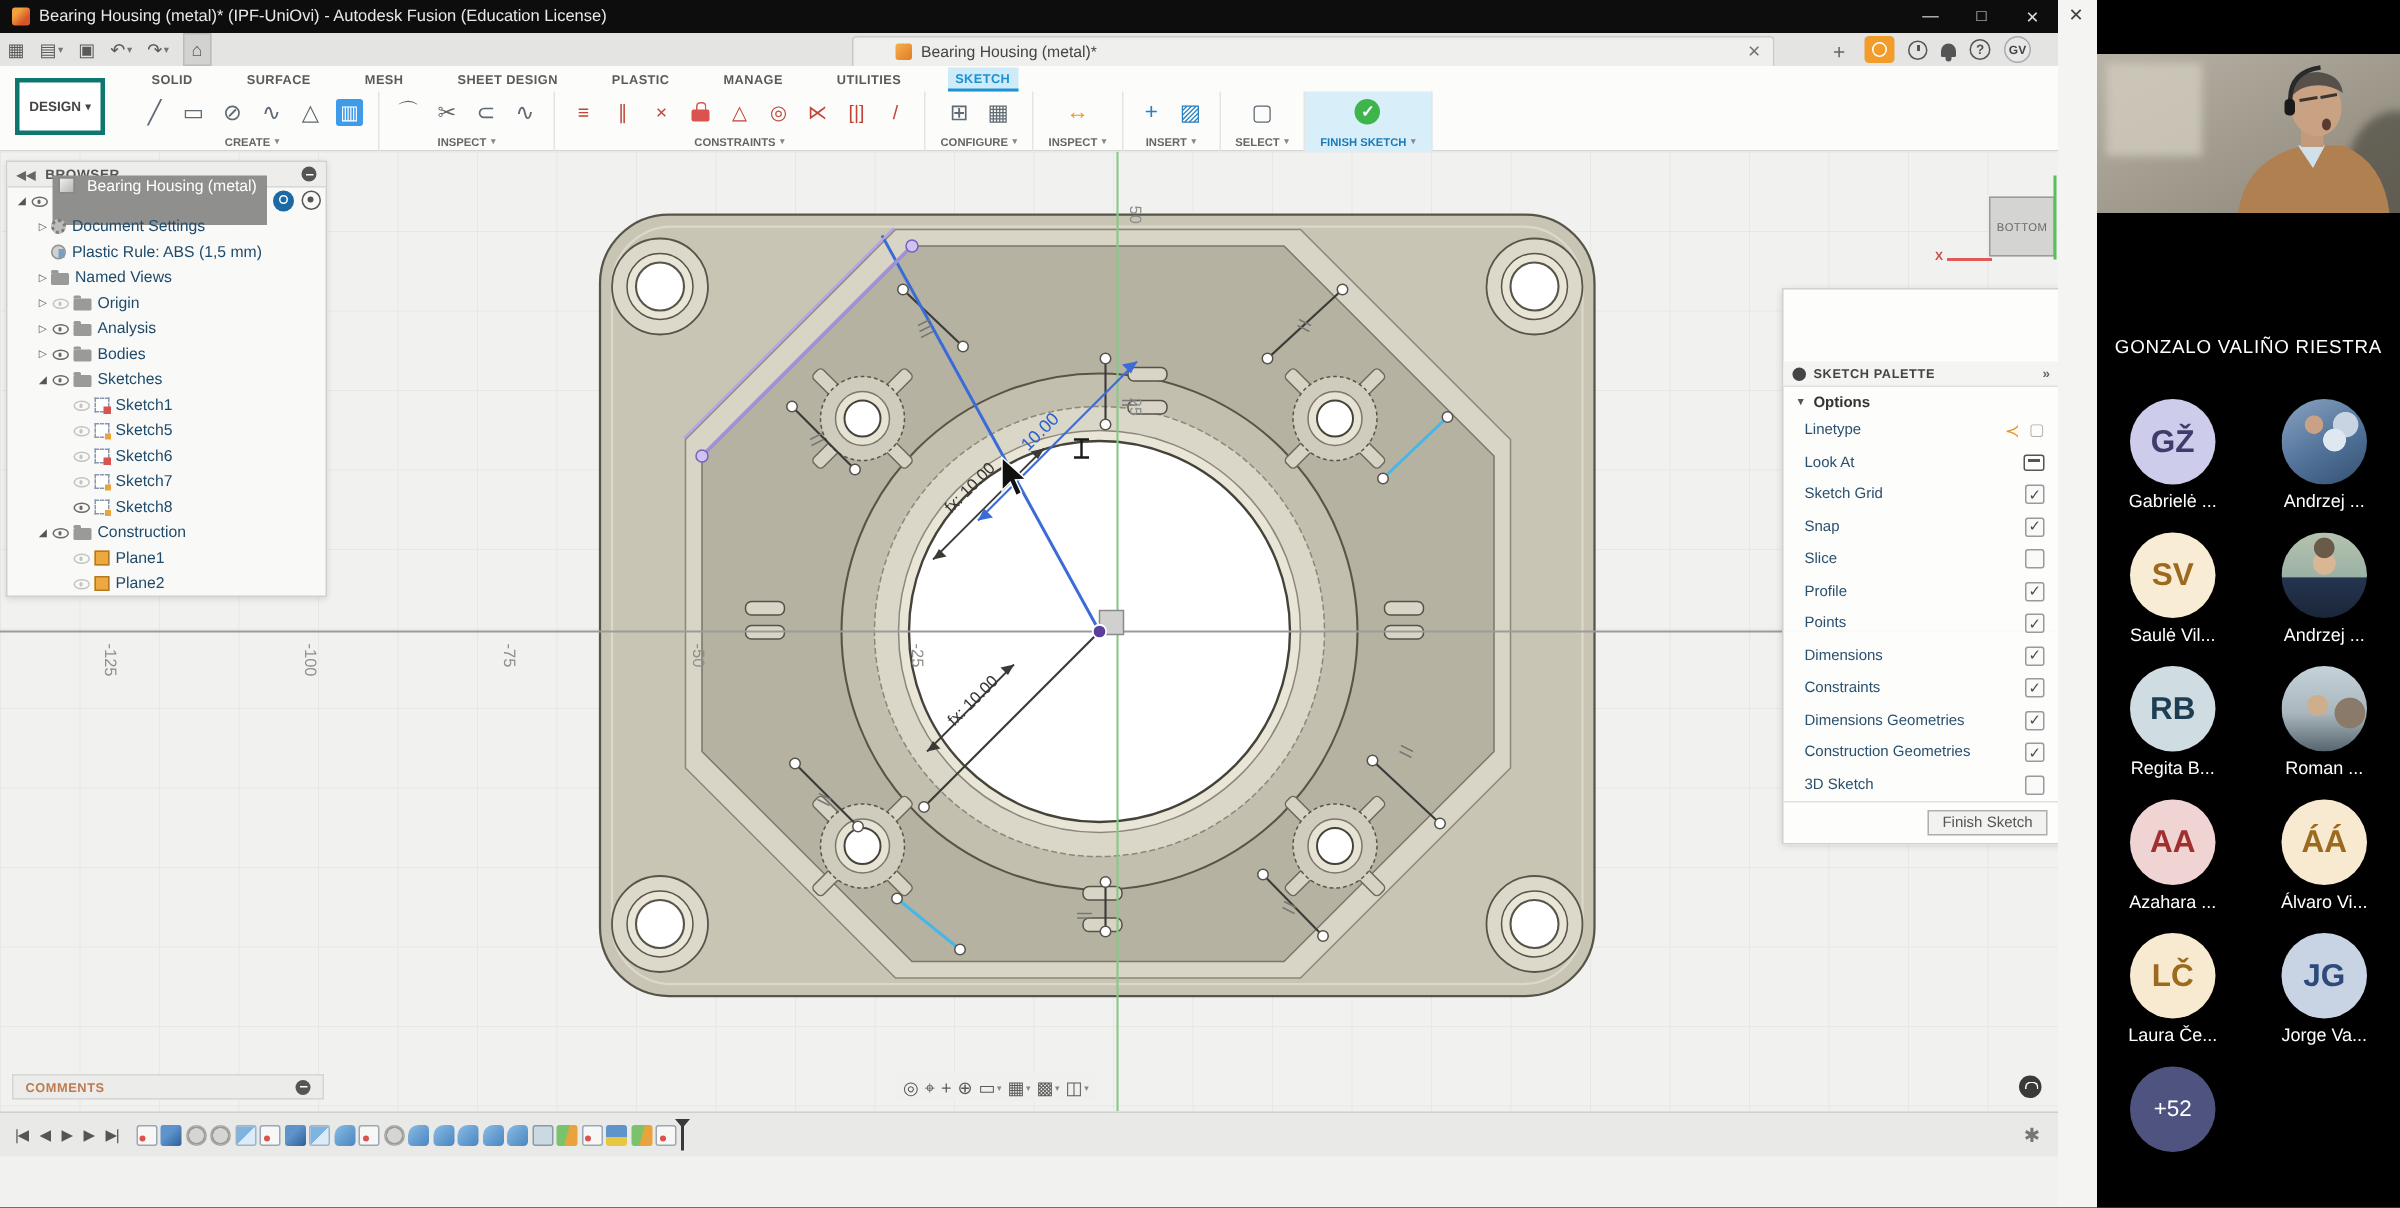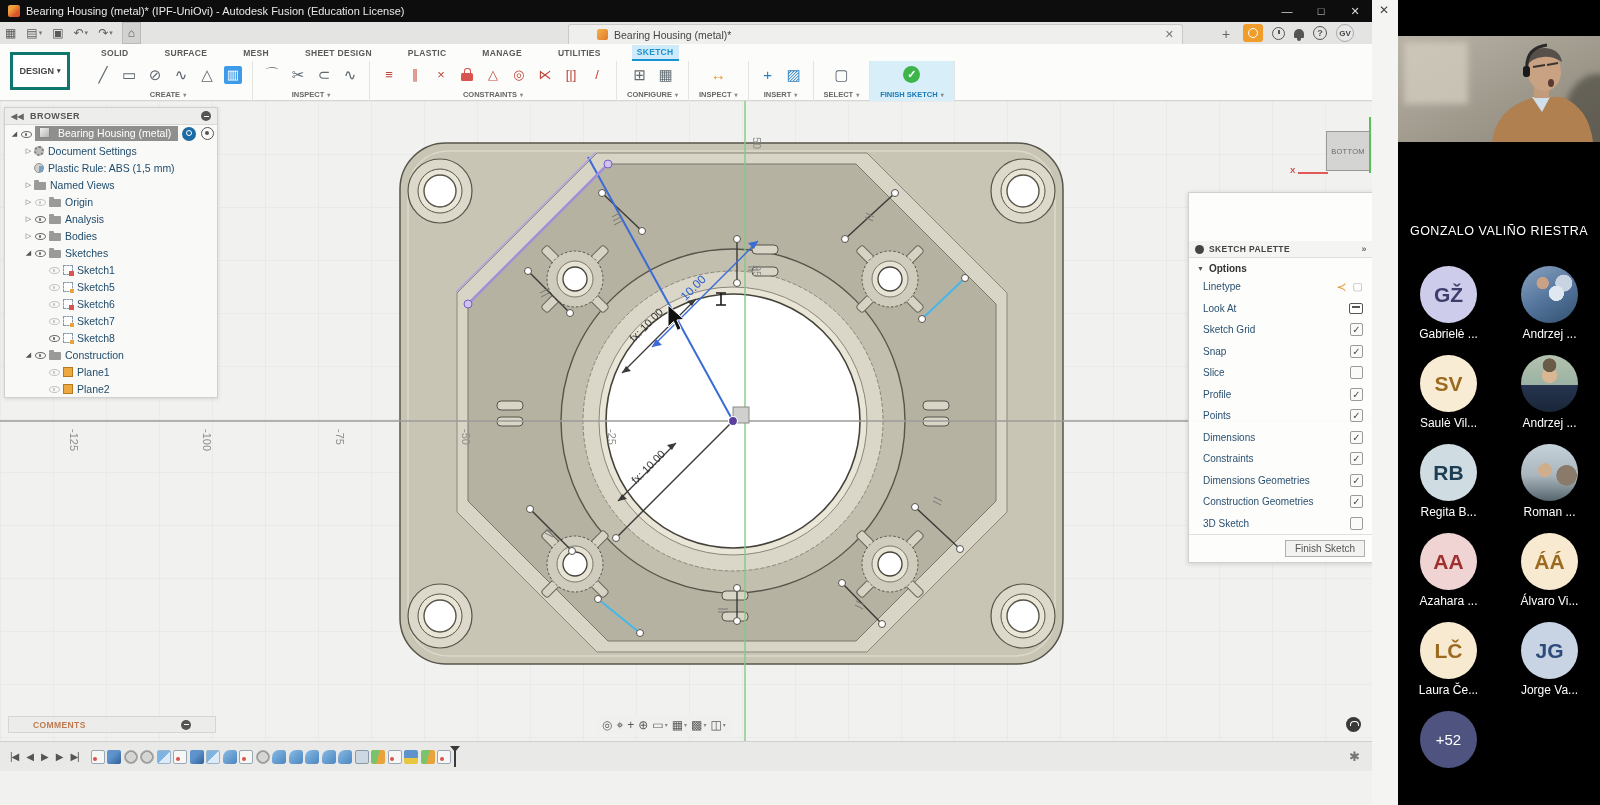--- a/index.html
+++ b/index.html
@@ -90,21 +90,21 @@
   .ti-gear { width:10px; height:10px; border-radius:50%; border:2.5px dotted #7a7a78; background:#bcbcba; }
   .ti-rule { width:10px; height:10px; border-radius:50%; background:#d0d0ce; border:1px solid #909090; position:relative; }
   .ti-rule::after { content:''; position:absolute; right:0px; top:2px; width:4px; height:6px; background:#7aa0c0; }
   .ti-folder { width:12px; height:8px; background:#9a9a98; border-radius:1px; position:relative; margin-top:2px; }
   .ti-folder::before { content:''; position:absolute; left:0; top:-2px; width:5px; height:2px; background:#9a9a98; border-radius:1px 1px 0 0; }
   .ti-sk { width:10px; height:10px; border:1px dashed #8898ae; position:relative; background:#fff; }
   .ti-sk::after { content:''; position:absolute; right:-2px; bottom:-2px; width:4px; height:4px; background:#e8a33d; }
   .ti-sk.lock::after { background:#d9534f; width:5px; height:5px; }
   .ti-plane { width:10px; height:10px; background:#eda940; border:1px solid #b57a20; }
   .ti-cube { width:11px; height:11px; background:linear-gradient(135deg,#efefee,#b6b6b4); border:1px solid #888; }
-  .root-chip { background:#8f8f8d; color:#fff; padding:1px 7px 2px 4px; display:flex; align-items:flex-start; gap:4px; }
+  .root-chip { background:#8f8f8d; color:#fff; padding:1px 7px 20px 4px; display:flex; align-items:flex-start; gap:4px; }
   .loupe { width:14px; height:14px; border-radius:50%; background:#1b6aa5; position:relative; margin-left:4px; flex:none; }
   .loupe::after { content:''; position:absolute; left:3.5px; top:3px; width:4px; height:4px; border:1.5px solid #fff; border-radius:50%; }
   .targ { width:13px; height:13px; border:1.5px solid #555; border-radius:50%; position:relative; margin-left:5px; flex:none; }
   .targ::after { content:''; position:absolute; left:3px; top:3px; width:4px; height:4px; background:#555; border-radius:50%; }
 
   
   #palette { position:absolute; left:1188px; top:192px; width:186px; background:rgba(253,253,252,.97);
     border:1px solid #d0d0ce; box-shadow:0 1px 5px rgba(0,0,0,.15); font-size:10px; }
   #palette-head { height:17px; display:flex; align-items:center; padding:0 6px; background:#f4f4f2;
     border-bottom:1px solid #e0e0de; color:#444; font-size:8.5px; font-weight:bold; letter-spacing:.4px;margin-top:48px; }
@@ -126,21 +126,21 @@
   
   #viewcube { position:absolute; left:1326px; top:131px; width:46px; height:46px; }
   #vc-face { position:absolute; left:0; top:0; width:44px; height:40px; background:#d4d4d2; border:1px solid #9a9a98;
     display:flex; align-items:center; justify-content:center; font-size:7.5px; color:#6a6a68; letter-spacing:.3px; }
   #vc-xaxis { position:absolute; left:-28px; top:41px; width:30px; height:2px; background:#e05a5a; }
   #vc-xlabel { position:absolute; left:-36px; top:35px; color:#d04848; font-size:8px; font-weight:bold; }
   #vc-yaxis { position:absolute; left:43px; top:-14px; width:2px; height:56px; background:#5abf5a; }
 
   
   #comments { position:absolute; left:8px; top:716px; width:208px; height:17px; background:#ececea;
-    border:1px solid #d5d5d3; display:flex; align-items:center; padding:0 24px; }
+    border:1px solid #d5d5d3; display:flex; align-items:center; padding:0 8px; }
   #comments-label { font-size:8.5px; font-weight:bold; color:#bf7a50; letter-spacing:.4px; }
   #comments .menu-dot { margin-left:auto; width:10px; height:10px; background:#555; border-radius:50%; position:relative; }
   #comments .menu-dot::after { content:''; position:absolute; left:2.5px; top:4.5px; width:5px; height:1px; background:#fff; }
   #navbar { position:absolute; left:596px; top:715px; height:19px; display:flex; align-items:center; gap:4px;
     background:rgba(240,240,238,.85); padding:0 6px; border-radius:3px; }
   .nbtn { display:flex; align-items:center; color:#5a5a58; font-size:12px; gap:1px; }
   .nbtn .caret { font-size:6px; color:#888; }
   #assistant { position:absolute; left:1346px; top:717px; width:15px; height:15px; background:#3a3a38; border-radius:50%; position:absolute; }
   #assistant::after { content:''; position:absolute; left:4px; top:4px; width:7px; height:4px; border:1.5px solid #fff; border-bottom:none; border-radius:4px 4px 0 0; }
 

